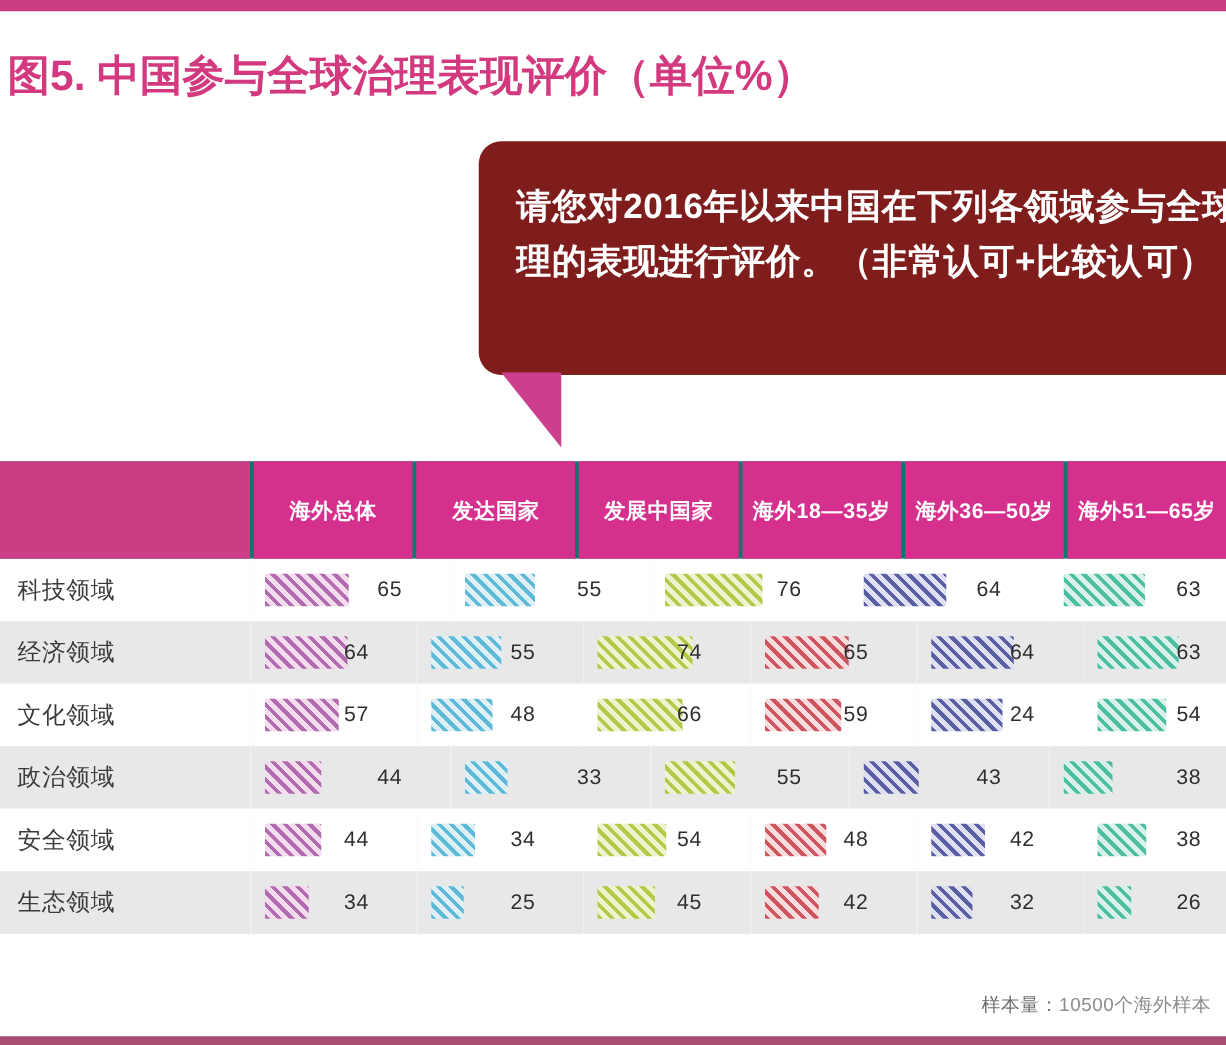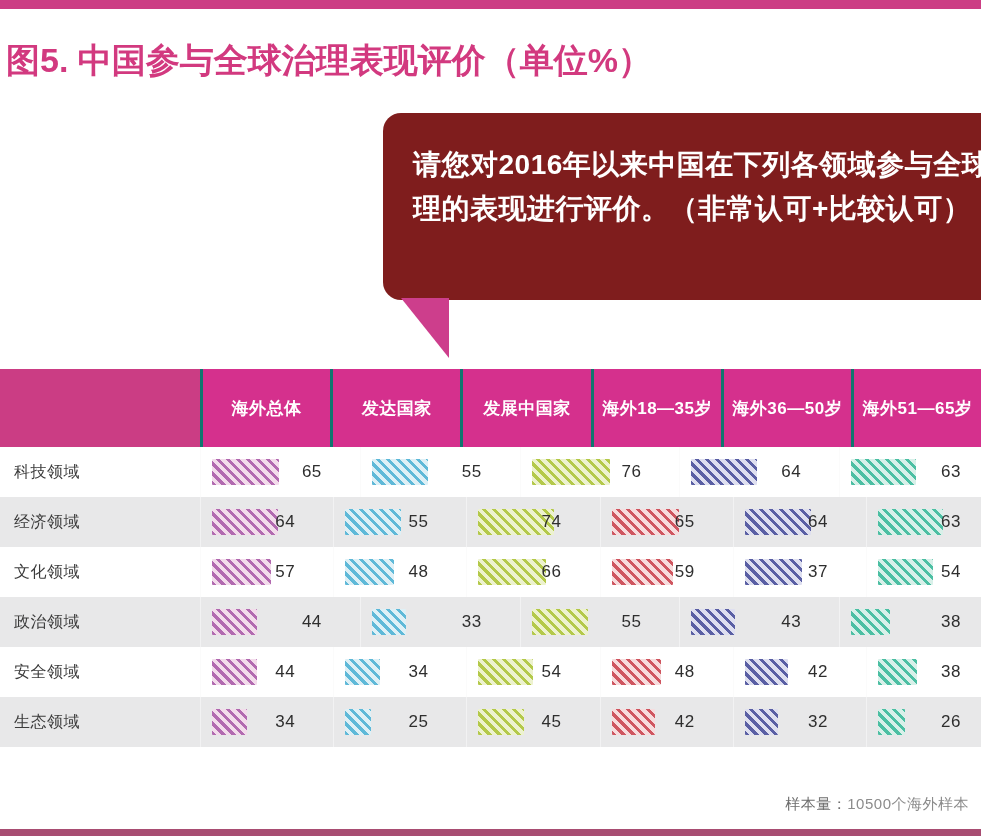--- a/index.html
+++ b/index.html
@@ -117,21 +117,21 @@
   .trow.odd  { background: #ffffff; }
   .trow.even { background: #e8e8e9; }
 
   .rlabel {
     width: 200px;
     flex: 0 0 auto;
     display: flex;
     align-items: center;
     padding-left: 14px;
     box-sizing: border-box;
-    font-size: 16px;
+    font-size: 19px;
     color: #3b3b3b;
     letter-spacing: 0.5px;
   }
   .cells {
     display: flex;
     flex: 1 1 auto;
     gap: 18px;
   }
   .cell {
     flex: 1 1 0;
@@ -291,21 +291,21 @@
           <div class="cell">
             <div class="bar hatch-2" style="width: 68px;"></div>
             <div class="val">66</div>
           </div>
           <div class="cell">
             <div class="bar hatch-3" style="width: 61px;"></div>
             <div class="val">59</div>
           </div>
           <div class="cell">
             <div class="bar hatch-4" style="width: 57px;"></div>
-            <div class="val">37</div>
+            <div class="val">24</div>
           </div>
           <div class="cell">
             <div class="bar hatch-5" style="width: 55px;"></div>
             <div class="val">54</div>
           </div>
         </div>
       </div>
       <div class="trow even">
         <div class="rlabel">政治领域</div>
         <div class="cells">

